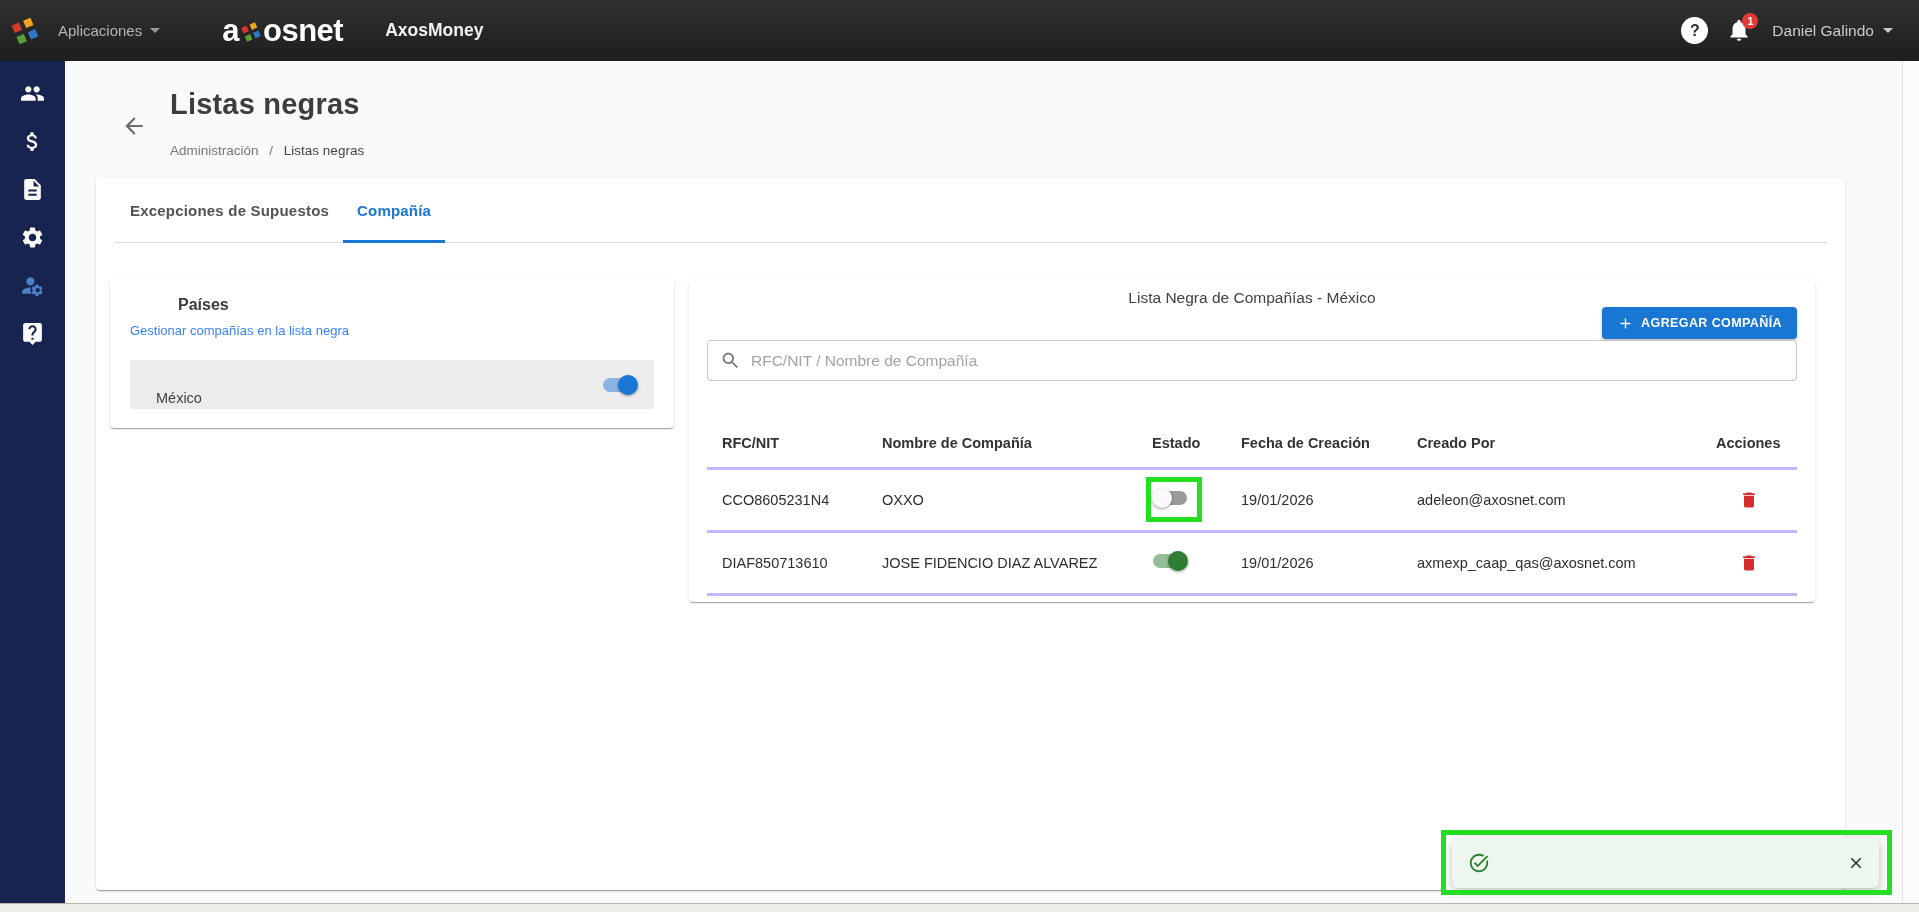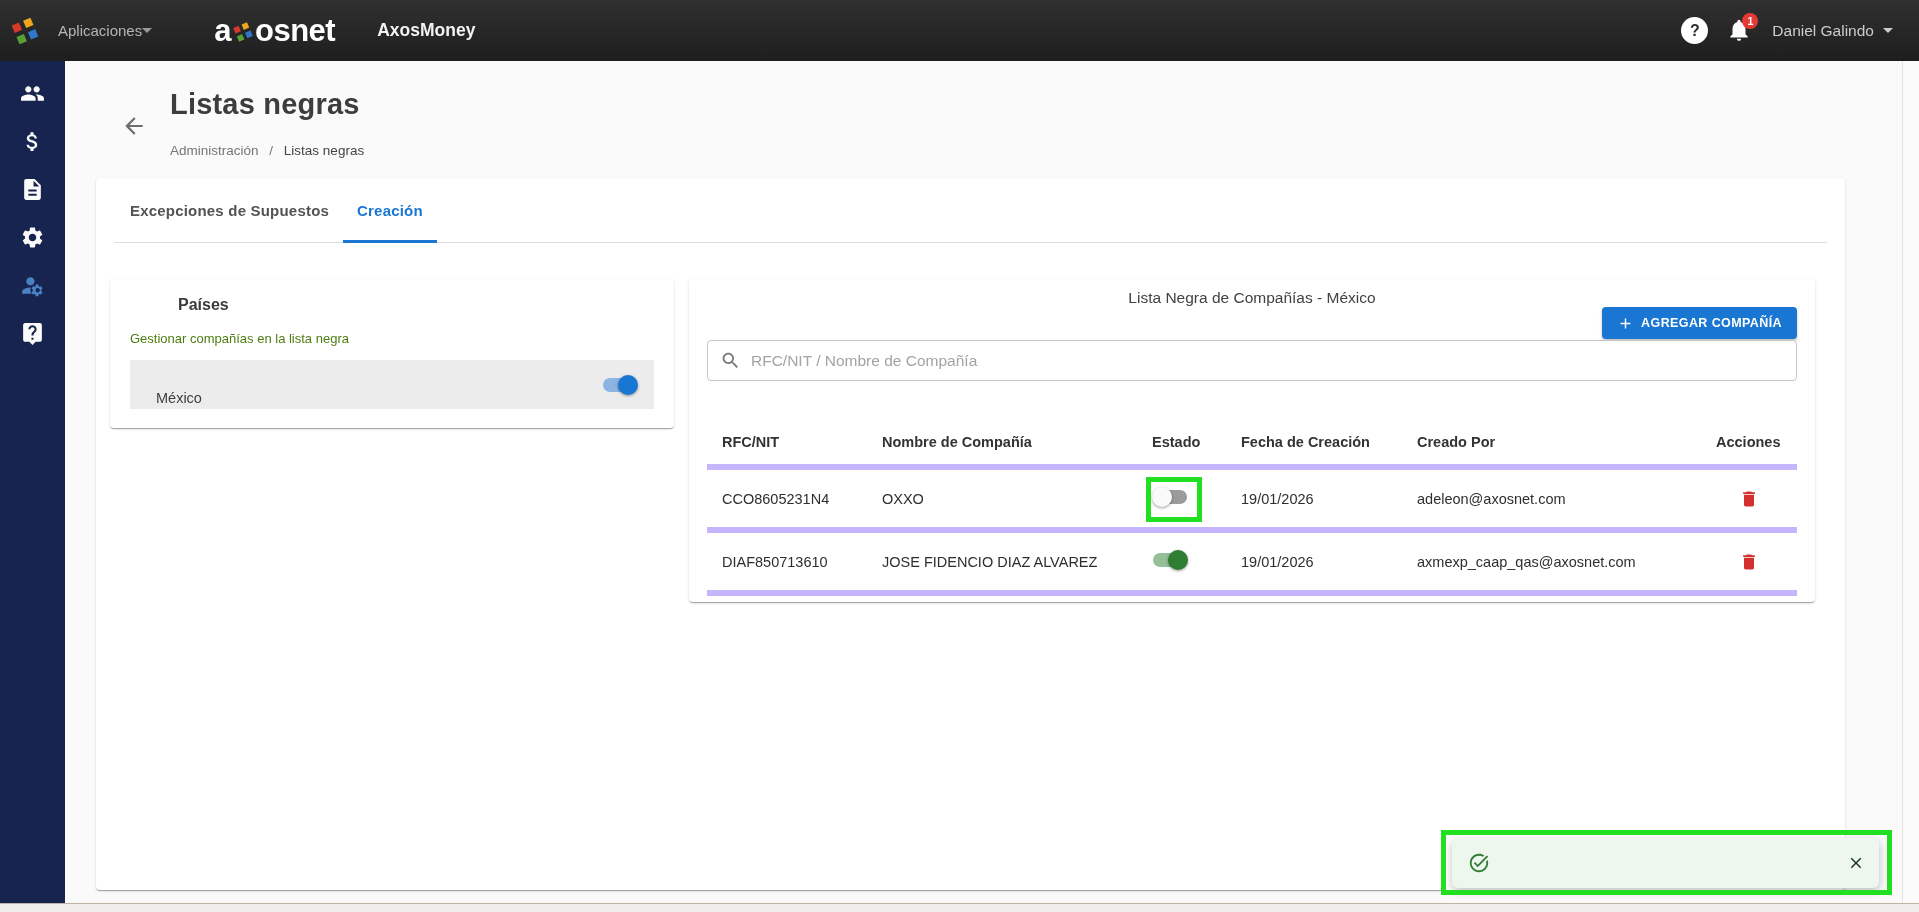--- a/index.html
+++ b/index.html
@@ -5,21 +5,21 @@
   * { margin:0; padding:0; box-sizing:border-box; }
   html,body { width:1919px; height:912px; overflow:hidden; background:#fafafa;
               font-family:"Liberation Sans", sans-serif; }
 
   
   .topbar { position:absolute; left:0; top:0; width:1919px; height:61px;
             background:linear-gradient(180deg,#303030,#1e1e1e);
             display:flex; align-items:center; z-index:20; }
   .pinwheel { width:30px; height:30px; display:inline-block; }
   .topbar .brand-pin { margin-left:10px; }
-  .apps-menu { display:flex; align-items:center; margin-left:18px; cursor:pointer;text-align:right; }
+  .apps-menu { display:flex; align-items:center; gap:8px; margin-left:18px; cursor:pointer;text-align:right; }
   .apps-menu span { color:#b5b5b5; font-size:15px; }
   .caret { width:0; height:0; border-left:5px solid transparent; border-right:5px solid transparent;
            border-top:5px solid #9a9a9a; display:inline-block; }
   .logo { display:flex; align-items:center; margin-left:62px; color:#fff;
           font-size:31px; font-weight:bold; letter-spacing:-0.5px; cursor:pointer; }
   .logo .pinwheel { width:22px; height:22px; margin:2px 1px 0; }
   .app-name { margin-left:42px; color:#f2f2f2; font-size:17.5px; font-weight:bold; }
   .topbar-right { margin-left:auto; display:flex; align-items:center; padding-right:26px; gap:18px; }
   .help-circle { width:27px; height:27px; border-radius:50%; background:#fff; color:#2d2d2d;
                  font-size:16px; font-weight:bold; display:flex; align-items:center;
@@ -65,21 +65,21 @@
   .tab.active { color:#1976d2; }
   .tab.active::after { content:""; position:absolute; left:0; right:0; bottom:0; height:3px;
                        background:#1976d2; z-index:2; }
 
   .panel { background:#fff; border-radius:4px;
            box-shadow:0 2px 1px -1px rgba(0,0,0,.2),0 1px 1px 0 rgba(0,0,0,.14),0 1px 3px 0 rgba(0,0,0,.12); }
 
   
   .countries { position:absolute; left:14px; top:101px; width:564px; height:149px; }
   .countries-title { position:absolute; left:20px; top:17px; font-size:16px; font-weight:bold; color:#3b3b3b;margin-left:48px; }
-  .countries-sub { position:absolute; left:20px; top:44px; font-size:13px; color:#4d7c0f;margin-top:8px; }
+  .countries-sub { position:absolute; left:20px; top:44px; font-size:13px; color:#3b82f6; }
   .country-row { position:absolute; left:20px; right:20px; top:81px; height:49px; background:#ececec;
                  display:flex; align-items:center; }
   .country-name { margin-left:26px; font-size:14.5px; color:#3f3f3f;margin-top:26px; }
 
   
   .switch { position:relative; width:36px; height:20px; display:inline-block; cursor:pointer; flex:none; }
   .switch .track { position:absolute; left:1px; right:1px; top:3px; height:14px; border-radius:7px; }
   .switch .knob { position:absolute; top:0; width:20px; height:20px; border-radius:50%;
                   box-shadow:0 1px 3px rgba(0,0,0,.4); }
   .switch.on-blue .track { background:#8cb4e2; }
@@ -103,21 +103,21 @@
   .search-box { position:absolute; left:18px; right:18px; top:61px; height:41px;
                 border:1px solid #c6c6c6; border-radius:4px; display:flex; align-items:center;
                 padding:0 12px; gap:10px; background:#fff; }
   .search-box svg { width:21px; height:21px; fill:#777; flex:none; }
   .search-box input { border:none; outline:none; flex:1; font-family:inherit; font-size:15.5px;
                       color:#333; background:transparent; }
   .search-box input::placeholder { color:#a3a3a3; }
 
   .table { position:absolute; left:18px; right:18px; top:140px; }
   .tr { display:grid; grid-template-columns:160px 270px 89px 176px 299px 96px; align-items:center;
-        border-bottom:6px solid #c4b5fd; }
+        border-bottom:3px solid #c4b5fd; }
   .tr.head { height:51px; }
   .tr.body { height:63px; }
   .td { padding-left:15px; font-size:14.5px; color:#2e2e2e; overflow:hidden; white-space:nowrap; }
   .head .td { font-weight:bold; color:#333; }
   .trash-btn { width:96px; display:flex; justify-content:center; background:none; border:none; cursor:pointer; }
   .trash-btn svg { width:20px; height:20px; fill:#d32f2f; }
   .td-estado { padding-left:15px; }
 
   
   .toast { position:absolute; left:1452px; top:838px; width:427px; height:50px; background:#edf7ed;
@@ -230,21 +230,21 @@
   <div class="breadcrumb">
     <span>Administración</span>
     <span class="sep">/</span>
     <span class="current">Listas negras</span>
   </div>
 
   <div class="main-card">
 
     <div class="tabs">
       <div class="tab">Excepciones de Supuestos</div>
-      <div class="tab active">Creación</div>
+      <div class="tab active">Compañía</div>
     </div>
 
     <section class="panel countries">
       <div class="countries-title">Países</div>
       <div class="countries-sub">Gestionar compañías en la lista negra</div>
       <div class="country-row">
         <span class="country-name">México</span>
         <span class="switch on-blue">
           <span class="track"></span>
           <span class="knob"></span>

